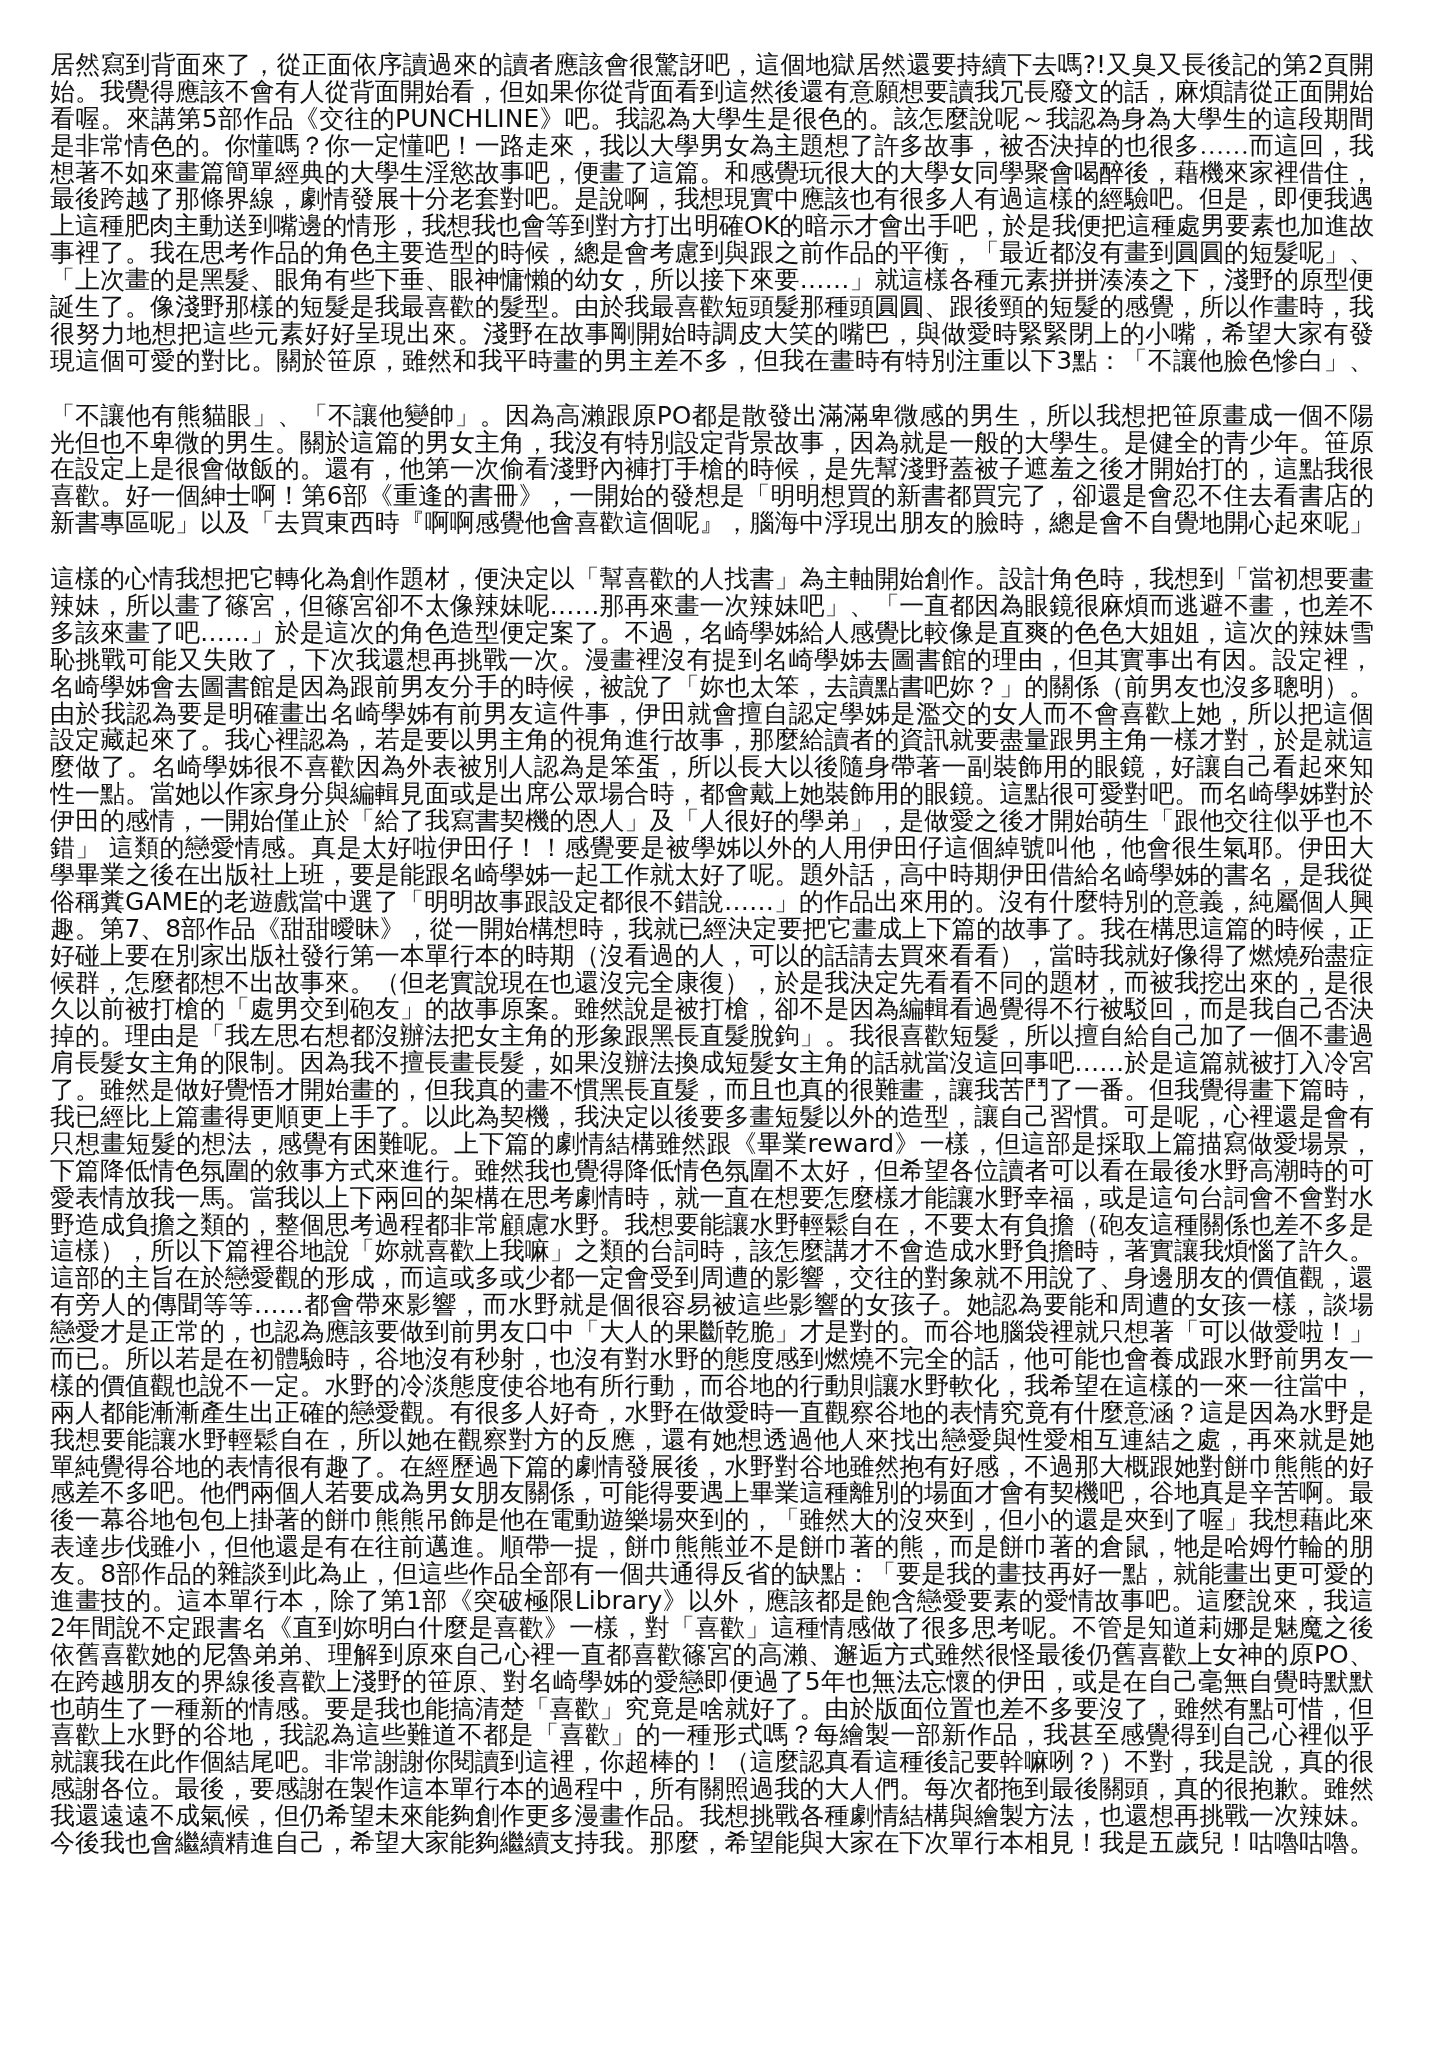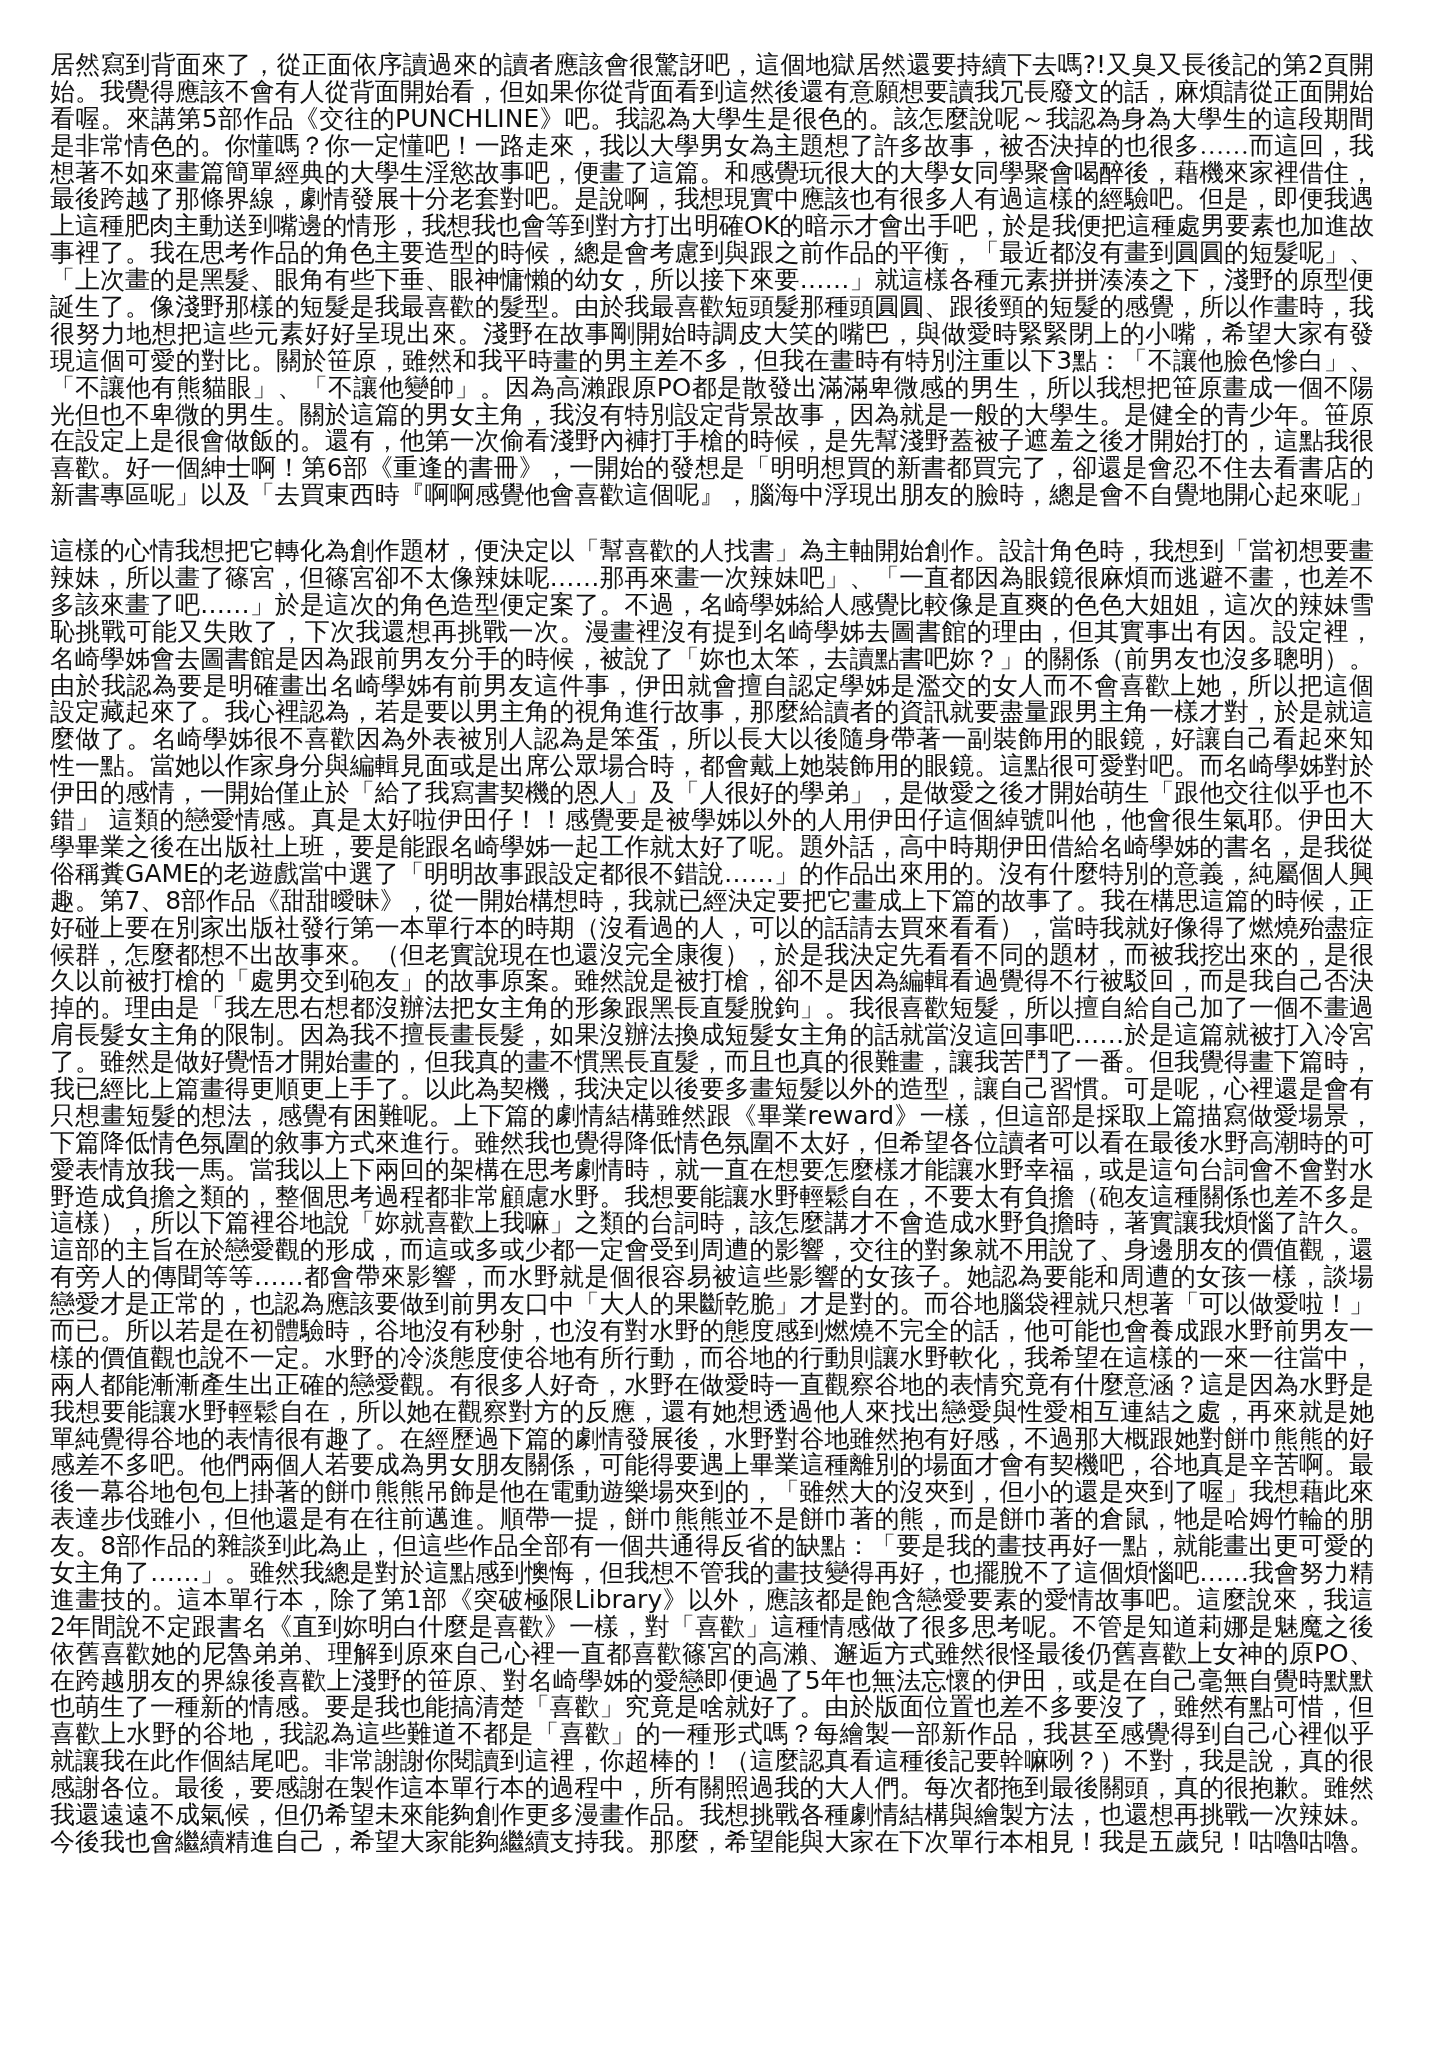--- a/index.html
+++ b/index.html
@@ -45,21 +45,21 @@
     <span class="line" style="letter-spacing: 0px;">看喔。來講第5部作品《交往的PUNCHLINE》吧。我認為大學生是很色的。該怎麼說呢～我認為身為大學生的這段期間</span>
     <span class="line" style="letter-spacing: -0.0192308px; font-family: Liberation Serif, serif;">是非常情色的。你懂嗎？你一定懂吧！一路走來，我以大學男女為主題想了許多故事，被否決掉的也很多……而這回，我</span>
     <span class="line" style="letter-spacing: -0.0192308px;">想著不如來畫篇簡單經典的大學生淫慾故事吧，便畫了這篇。和感覺玩很大的大學女同學聚會喝醉後，藉機來家裡借住，</span>
     <span class="line" style="letter-spacing: -0.0192308px;">最後跨越了那條界線，劇情發展十分老套對吧。是說啊，我想現實中應該也有很多人有過這樣的經驗吧。但是，即便我遇</span>
     <span class="line" style="letter-spacing: -0.226415px;">上這種肥肉主動送到嘴邊的情形，我想我也會等到對方打出明確OK的暗示才會出手吧，於是我便把這種處男要素也加進故</span>
     <span class="line" style="letter-spacing: -0.0192308px;">事裡了。我在思考作品的角色主要造型的時候，總是會考慮到與跟之前作品的平衡，「最近都沒有畫到圓圓的短髮呢」、</span>
     <span class="line" style="letter-spacing: -0.0192308px;">「上次畫的是黑髮、眼角有些下垂、眼神慵懶的幼女，所以接下來要……」就這樣各種元素拼拼湊湊之下，淺野的原型便</span>
     <span class="line" style="letter-spacing: -0.0192308px;">誕生了。像淺野那樣的短髮是我最喜歡的髮型。由於我最喜歡短頭髮那種頭圓圓、跟後頸的短髮的感覺，所以作畫時，我</span>
     <span class="line" style="letter-spacing: 0px;">很努力地想把這些元素好好呈現出來。淺野在故事剛開始時調皮大笑的嘴巴，與做愛時緊緊閉上的小嘴，希望大家有發</span>
     <span class="line" style="letter-spacing: 0px;">現這個可愛的對比。關於笹原，雖然和我平時畫的男主差不多，但我在畫時有特別注重以下3點：「不讓他臉色慘白」、</span>
-    <span class="line" style="letter-spacing: 0px;">「不讓他有熊貓眼」、「不讓他變帥」。因為高瀨跟原PO都是散發出滿滿卑微感的男生，所以我想把笹原畫成一個不陽</span>
+    <span class="line" style="letter-spacing: 0px; margin-top: 28px;">「不讓他有熊貓眼」、「不讓他變帥」。因為高瀨跟原PO都是散發出滿滿卑微感的男生，所以我想把笹原畫成一個不陽</span>
     <span class="line" style="letter-spacing: -0.0192308px;">光但也不卑微的男生。關於這篇的男女主角，我沒有特別設定背景故事，因為就是一般的大學生。是健全的青少年。笹原</span>
     <span class="line" style="letter-spacing: -0.0192308px;">在設定上是很會做飯的。還有，他第一次偷看淺野內褲打手槍的時候，是先幫淺野蓋被子遮羞之後才開始打的，這點我很</span>
     <span class="line" style="letter-spacing: 0px;">喜歡。好一個紳士啊！第6部《重逢的書冊》，一開始的發想是「明明想買的新書都買完了，卻還是會忍不住去看書店的</span>
     <span class="line" style="letter-spacing: -0.0192308px;">新書專區呢」以及「去買東西時『啊啊感覺他會喜歡這個呢』，腦海中浮現出朋友的臉時，總是會不自覺地開心起來呢」</span>
     <span class="line" style="letter-spacing: -0.0192308px; margin-top: 29px;">這樣的心情我想把它轉化為創作題材，便決定以「幫喜歡的人找書」為主軸開始創作。設計角色時，我想到「當初想要畫</span>
     <span class="line" style="letter-spacing: -0.0192308px;">辣妹，所以畫了篠宮，但篠宮卻不太像辣妹呢……那再來畫一次辣妹吧」、「一直都因為眼鏡很麻煩而逃避不畫，也差不</span>
     <span class="line" style="letter-spacing: -0.0192308px;">多該來畫了吧……」於是這次的角色造型便定案了。不過，名崎學姊給人感覺比較像是直爽的色色大姐姐，這次的辣妹雪</span>
     <span class="line" style="letter-spacing: 0px;">恥挑戰可能又失敗了，下次我還想再挑戰一次。漫畫裡沒有提到名崎學姊去圖書館的理由，但其實事出有因。設定裡，</span>
     <span class="line" style="letter-spacing: -0.0192308px;">名崎學姊會去圖書館是因為跟前男友分手的時候，被說了「妳也太笨，去讀點書吧妳？」的關係（前男友也沒多聰明）。</span>
     <span class="line" style="letter-spacing: 0px;">由於我認為要是明確畫出名崎學姊有前男友這件事，伊田就會擅自認定學姊是濫交的女人而不會喜歡上她，所以把這個</span>
@@ -88,21 +88,20 @@
     <span class="line" style="letter-spacing: -0.0192308px;">戀愛才是正常的，也認為應該要做到前男友口中「大人的果斷乾脆」才是對的。而谷地腦袋裡就只想著「可以做愛啦！」</span>
     <span class="line" style="letter-spacing: -0.0192308px;">而已。所以若是在初體驗時，谷地沒有秒射，也沒有對水野的態度感到燃燒不完全的話，他可能也會養成跟水野前男友一</span>
     <span class="line" style="letter-spacing: -0.0192308px;">樣的價值觀也說不一定。水野的冷淡態度使谷地有所行動，而谷地的行動則讓水野軟化，我希望在這樣的一來一往當中，</span>
     <span class="line" style="letter-spacing: -0.0192308px;">兩人都能漸漸產生出正確的戀愛觀。有很多人好奇，水野在做愛時一直觀察谷地的表情究竟有什麼意涵？這是因為水野是</span>
     <span class="line" style="letter-spacing: -0.0192308px;">我想要能讓水野輕鬆自在，所以她在觀察對方的反應，還有她想透過他人來找出戀愛與性愛相互連結之處，再來就是她</span>
     <span class="line" style="letter-spacing: -0.0192308px;">單純覺得谷地的表情很有趣了。在經歷過下篇的劇情發展後，水野對谷地雖然抱有好感，不過那大概跟她對餅巾熊熊的好</span>
     <span class="line" style="letter-spacing: -0.0192308px;">感差不多吧。他們兩個人若要成為男女朋友關係，可能得要遇上畢業這種離別的場面才會有契機吧，谷地真是辛苦啊。最</span>
     <span class="line" style="letter-spacing: -0.0192308px;">後一幕谷地包包上掛著的餅巾熊熊吊飾是他在電動遊樂場夾到的，「雖然大的沒夾到，但小的還是夾到了喔」我想藉此來</span>
     <span class="line" style="letter-spacing: -0.0192308px;">表達步伐雖小，但他還是有在往前邁進。順帶一提，餅巾熊熊並不是餅巾著的熊，而是餅巾著的倉鼠，牠是哈姆竹輪的朋</span>
     <span class="line" style="letter-spacing: 0px;">友。8部作品的雜談到此為止，但這些作品全部有一個共通得反省的缺點：「要是我的畫技再好一點，就能畫出更可愛的</span>
-    <span class="line" style="letter-spacing: -0.0192308px;">女主角了……」。雖然我總是對於這點感到懊悔，但我想不管我的畫技變得再好，也擺脫不了這個煩惱吧……我會努力精</span>
     <span class="line" style="letter-spacing: 0px;">進畫技的。這本單行本，除了第1部《突破極限Library》以外，應該都是飽含戀愛要素的愛情故事吧。這麼說來，我這</span>
     <span class="line" style="letter-spacing: 0px;">2年間說不定跟書名《直到妳明白什麼是喜歡》一樣，對「喜歡」這種情感做了很多思考呢。不管是知道莉娜是魅魔之後</span>
     <span class="line" style="letter-spacing: 0px;">依舊喜歡她的尼魯弟弟、理解到原來自己心裡一直都喜歡篠宮的高瀨、邂逅方式雖然很怪最後仍舊喜歡上女神的原PO、</span>
     <span class="line" style="letter-spacing: 0px;">在跨越朋友的界線後喜歡上淺野的笹原、對名崎學姊的愛戀即便過了5年也無法忘懷的伊田，或是在自己毫無自覺時默默</span>
     <span class="line" style="letter-spacing: -0.0192308px;">也萌生了一種新的情感。要是我也能搞清楚「喜歡」究竟是啥就好了。由於版面位置也差不多要沒了，雖然有點可惜，但</span>
     <span class="line" style="letter-spacing: 0px;">喜歡上水野的谷地，我認為這些難道不都是「喜歡」的一種形式嗎？每繪製一部新作品，我甚至感覺得到自己心裡似乎</span>
     <span class="line" style="letter-spacing: -0.0192308px;">就讓我在此作個結尾吧。非常謝謝你閱讀到這裡，你超棒的！（這麼認真看這種後記要幹嘛咧？）不對，我是說，真的很</span>
     <span class="line" style="letter-spacing: -0.0192308px;">感謝各位。最後，要感謝在製作這本單行本的過程中，所有關照過我的大人們。每次都拖到最後關頭，真的很抱歉。雖然</span>
     <span class="line" style="letter-spacing: -0.0192308px;">我還遠遠不成氣候，但仍希望未來能夠創作更多漫畫作品。我想挑戰各種劇情結構與繪製方法，也還想再挑戰一次辣妹。</span>
     <span class="line last" style="letter-spacing: -0.0192308px;">今後我也會繼續精進自己，希望大家能夠繼續支持我。那麼，希望能與大家在下次單行本相見！我是五歲兒！咕嚕咕嚕。</span>

